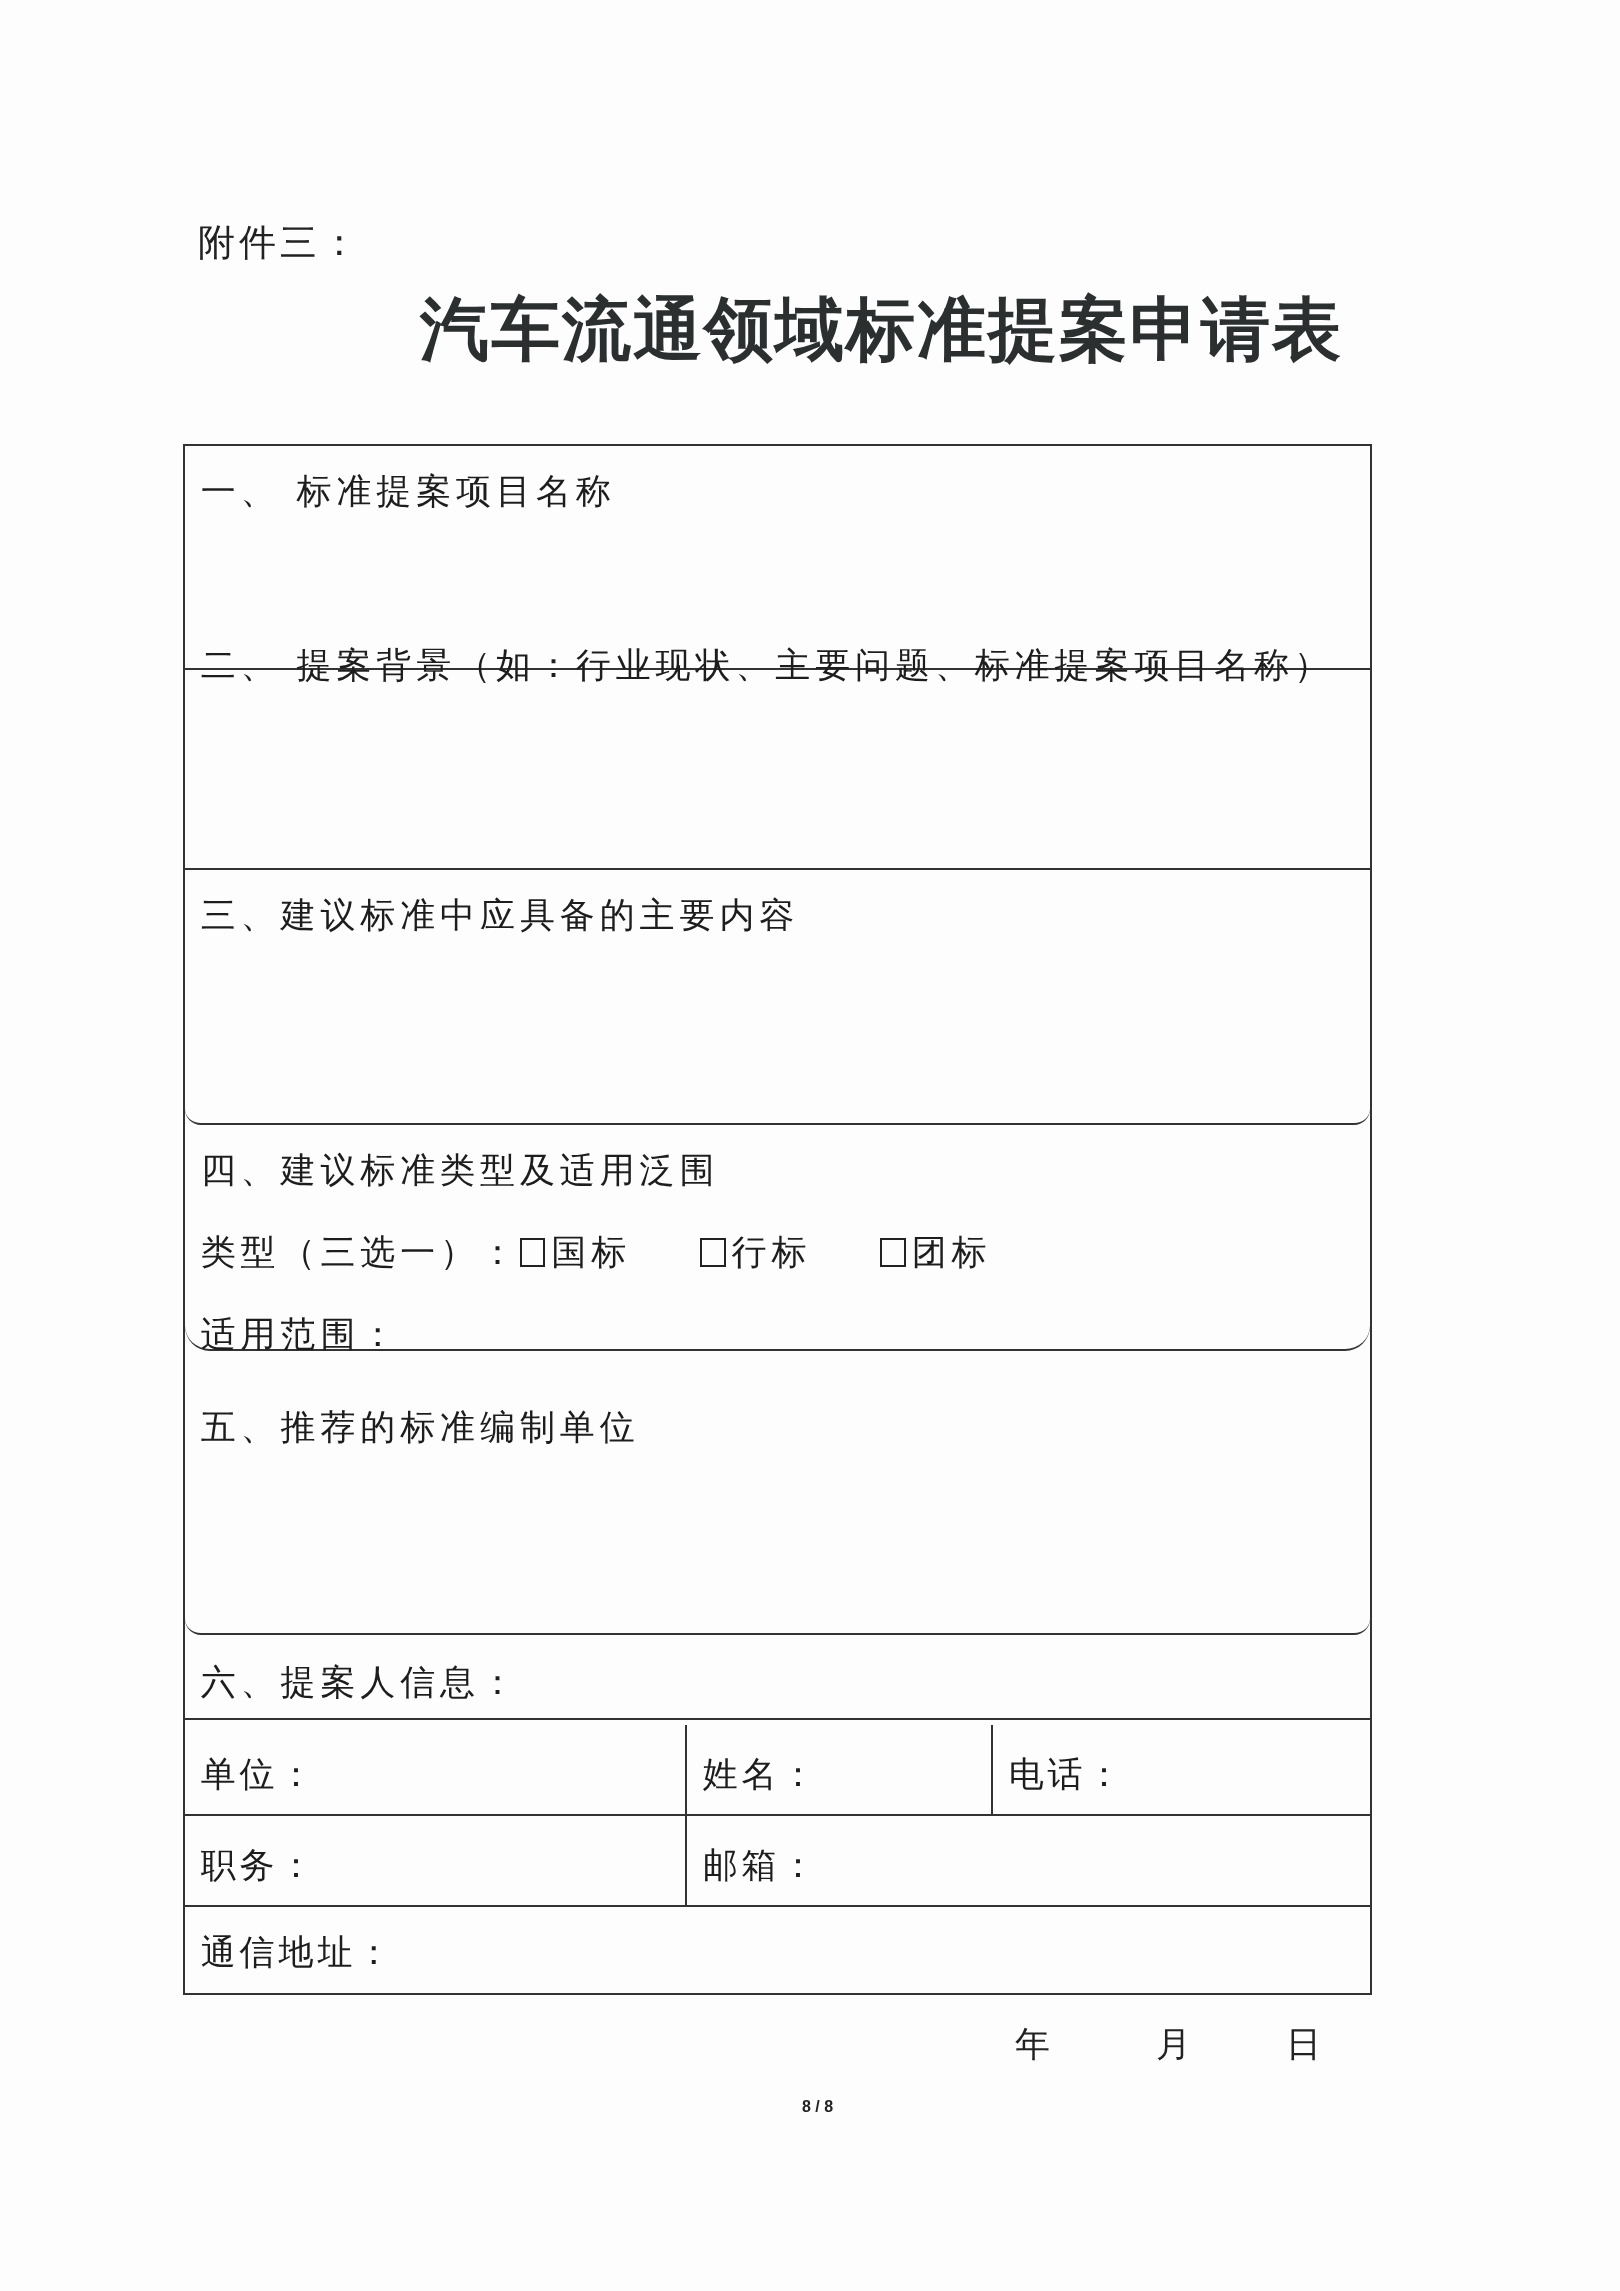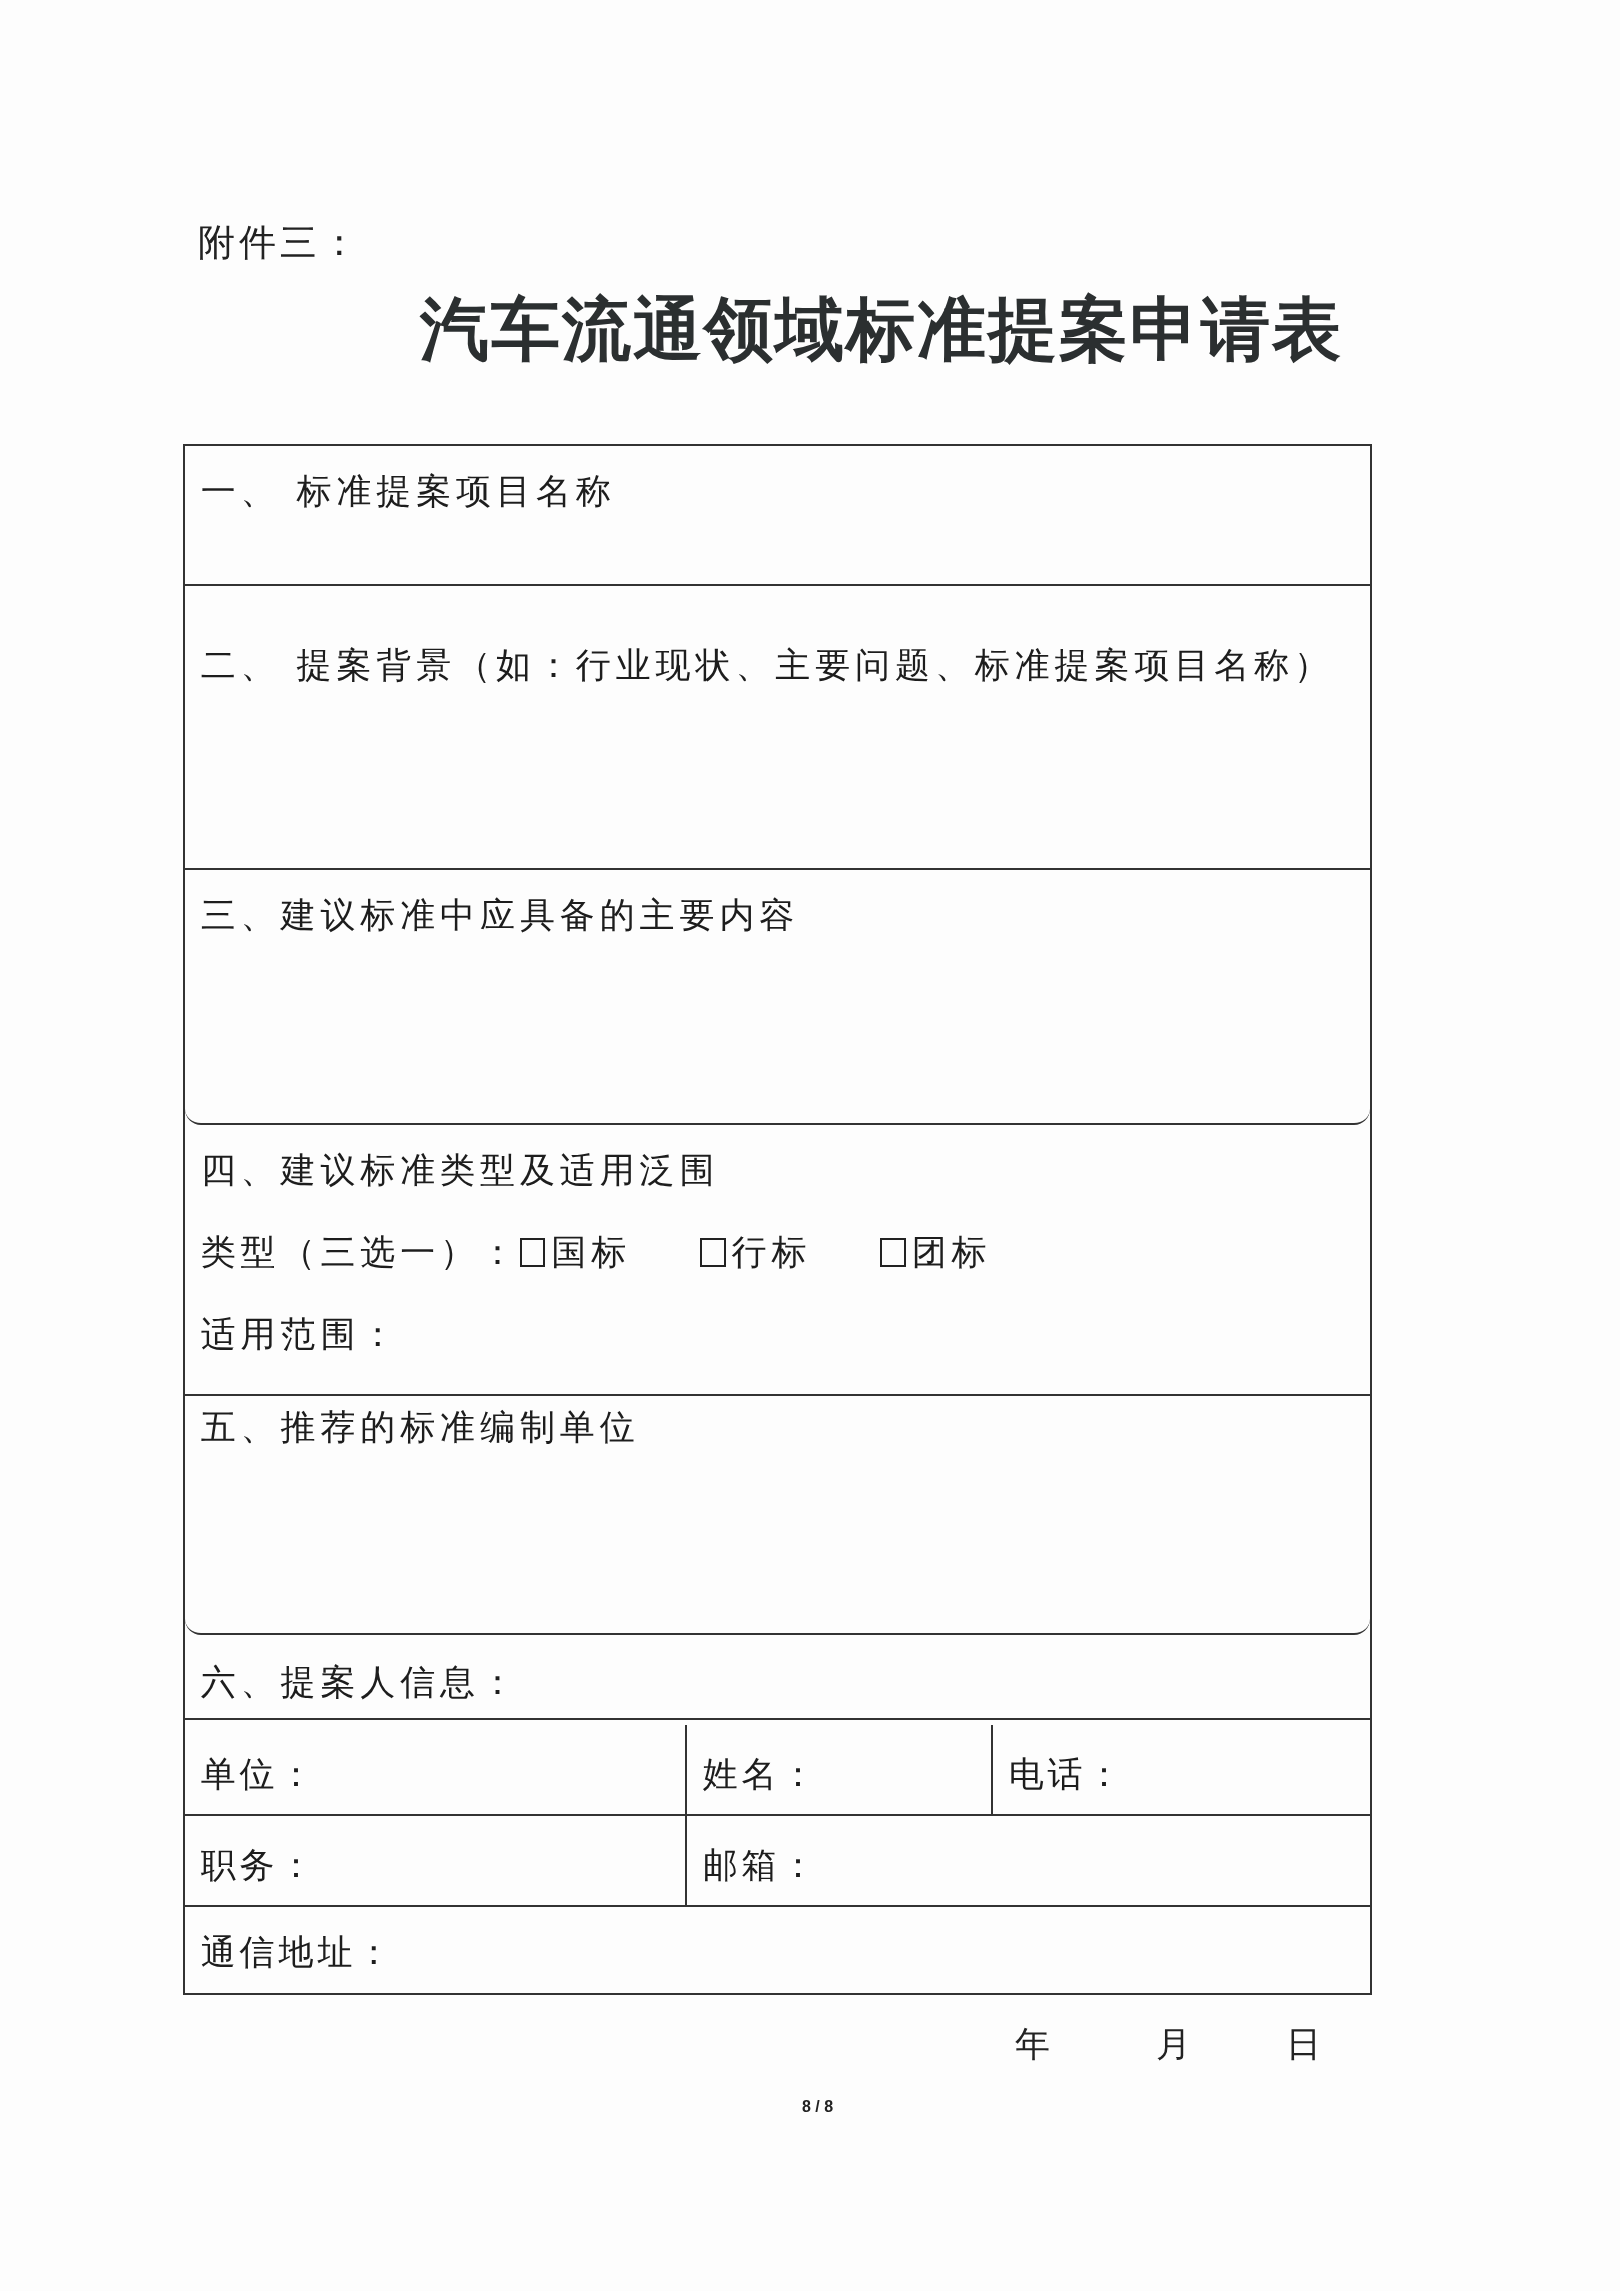--- a/index.html
+++ b/index.html
@@ -65,33 +65,33 @@
     }
   </style>
 </head>
 <body>
 
 <div class="attachment-label">附件三：</div>
 <div class="doc-title">汽车流通领域标准提案申请表</div>
 
 <div class="form-table">
 
-  <div class="row" style="top:0; height:140px;">
+  <div class="row" style="top:0; height:224px;">
     <div class="section-label" style="top:21.6px;">一、 标准提案项目名称</div>
   </div>
 
   <div class="row" style="top:174px; height:250px;">
     <div class="section-label" style="top:21.6px;">二、 提案背景（如：行业现状、主要问题、标准提案项目名称）</div>
   </div>
 
   <div class="row" style="top:424px; height:255px;border-radius:16px;">
     <div class="section-label" style="top:21.6px;">三、建议标准中应具备的主要内容</div>
   </div>
 
-  <div class="row" style="top:679px; height:271px;">
+  <div class="row" style="top:679px; height:226px;border-radius:25px;">
     <div class="section-label" style="top:21.6px;">四、建议标准类型及适用泛围</div>
     <div class="section-label type-line" style="top:104px;">
       <span>类型（三选一）：</span>
       <span class="opt">
         <span class="checkbox"></span>
         <span>国标</span>
       </span>
       <span class="opt">
         <span class="checkbox"></span>
         <span>行标</span>

